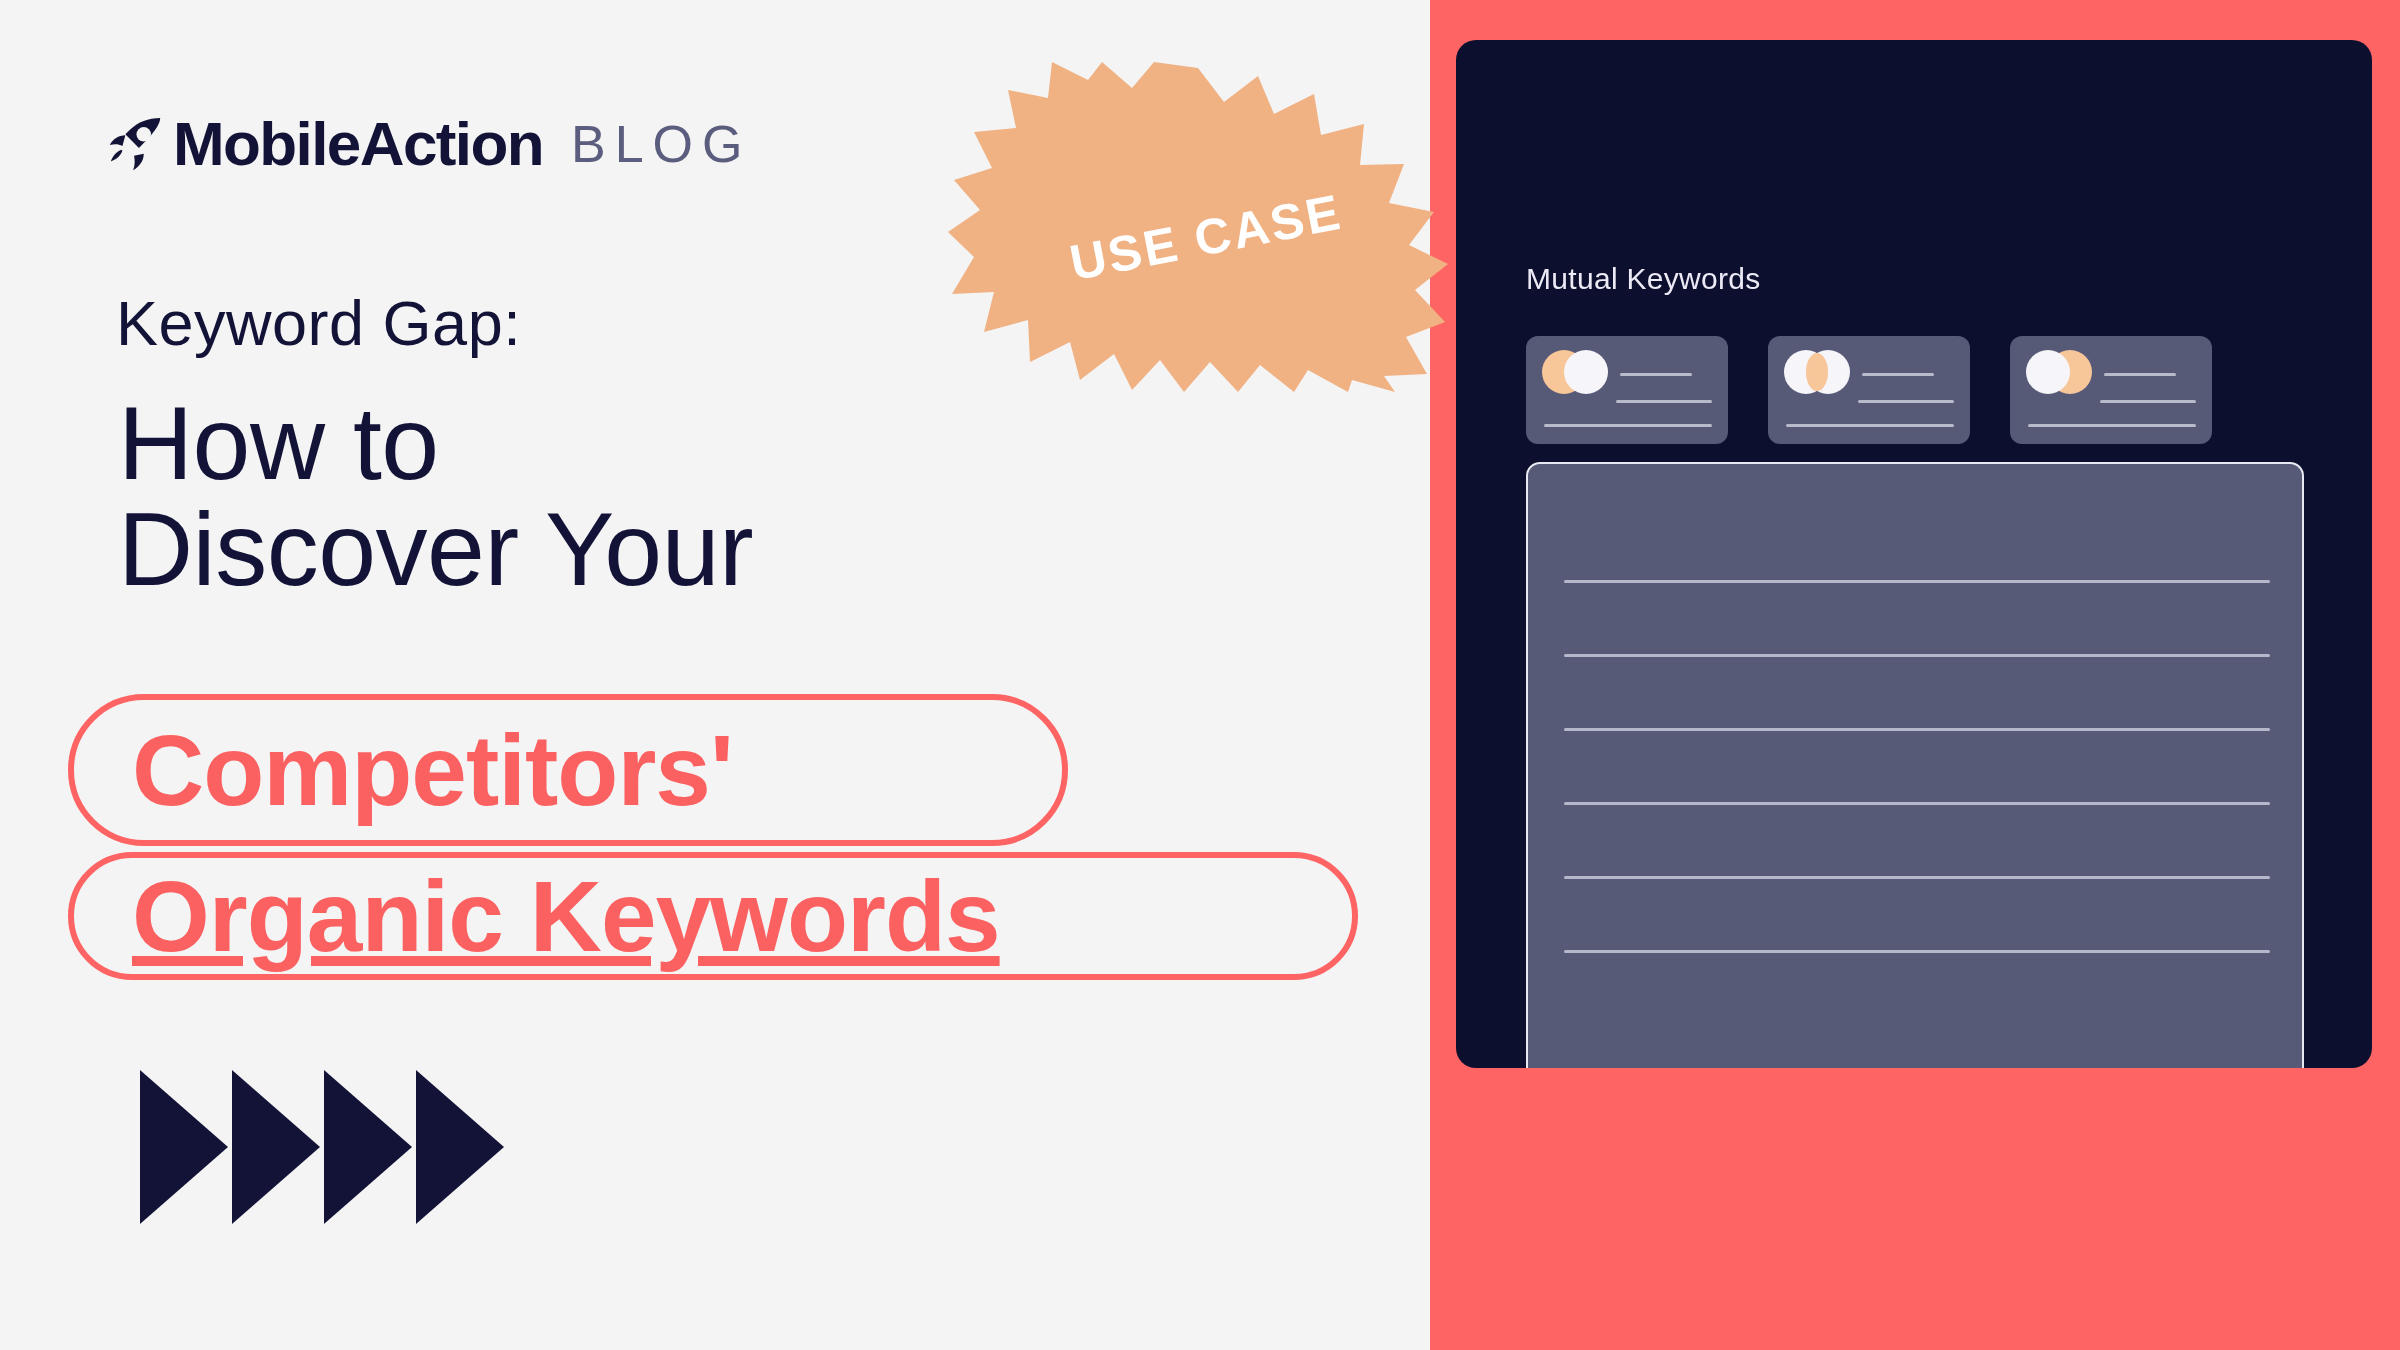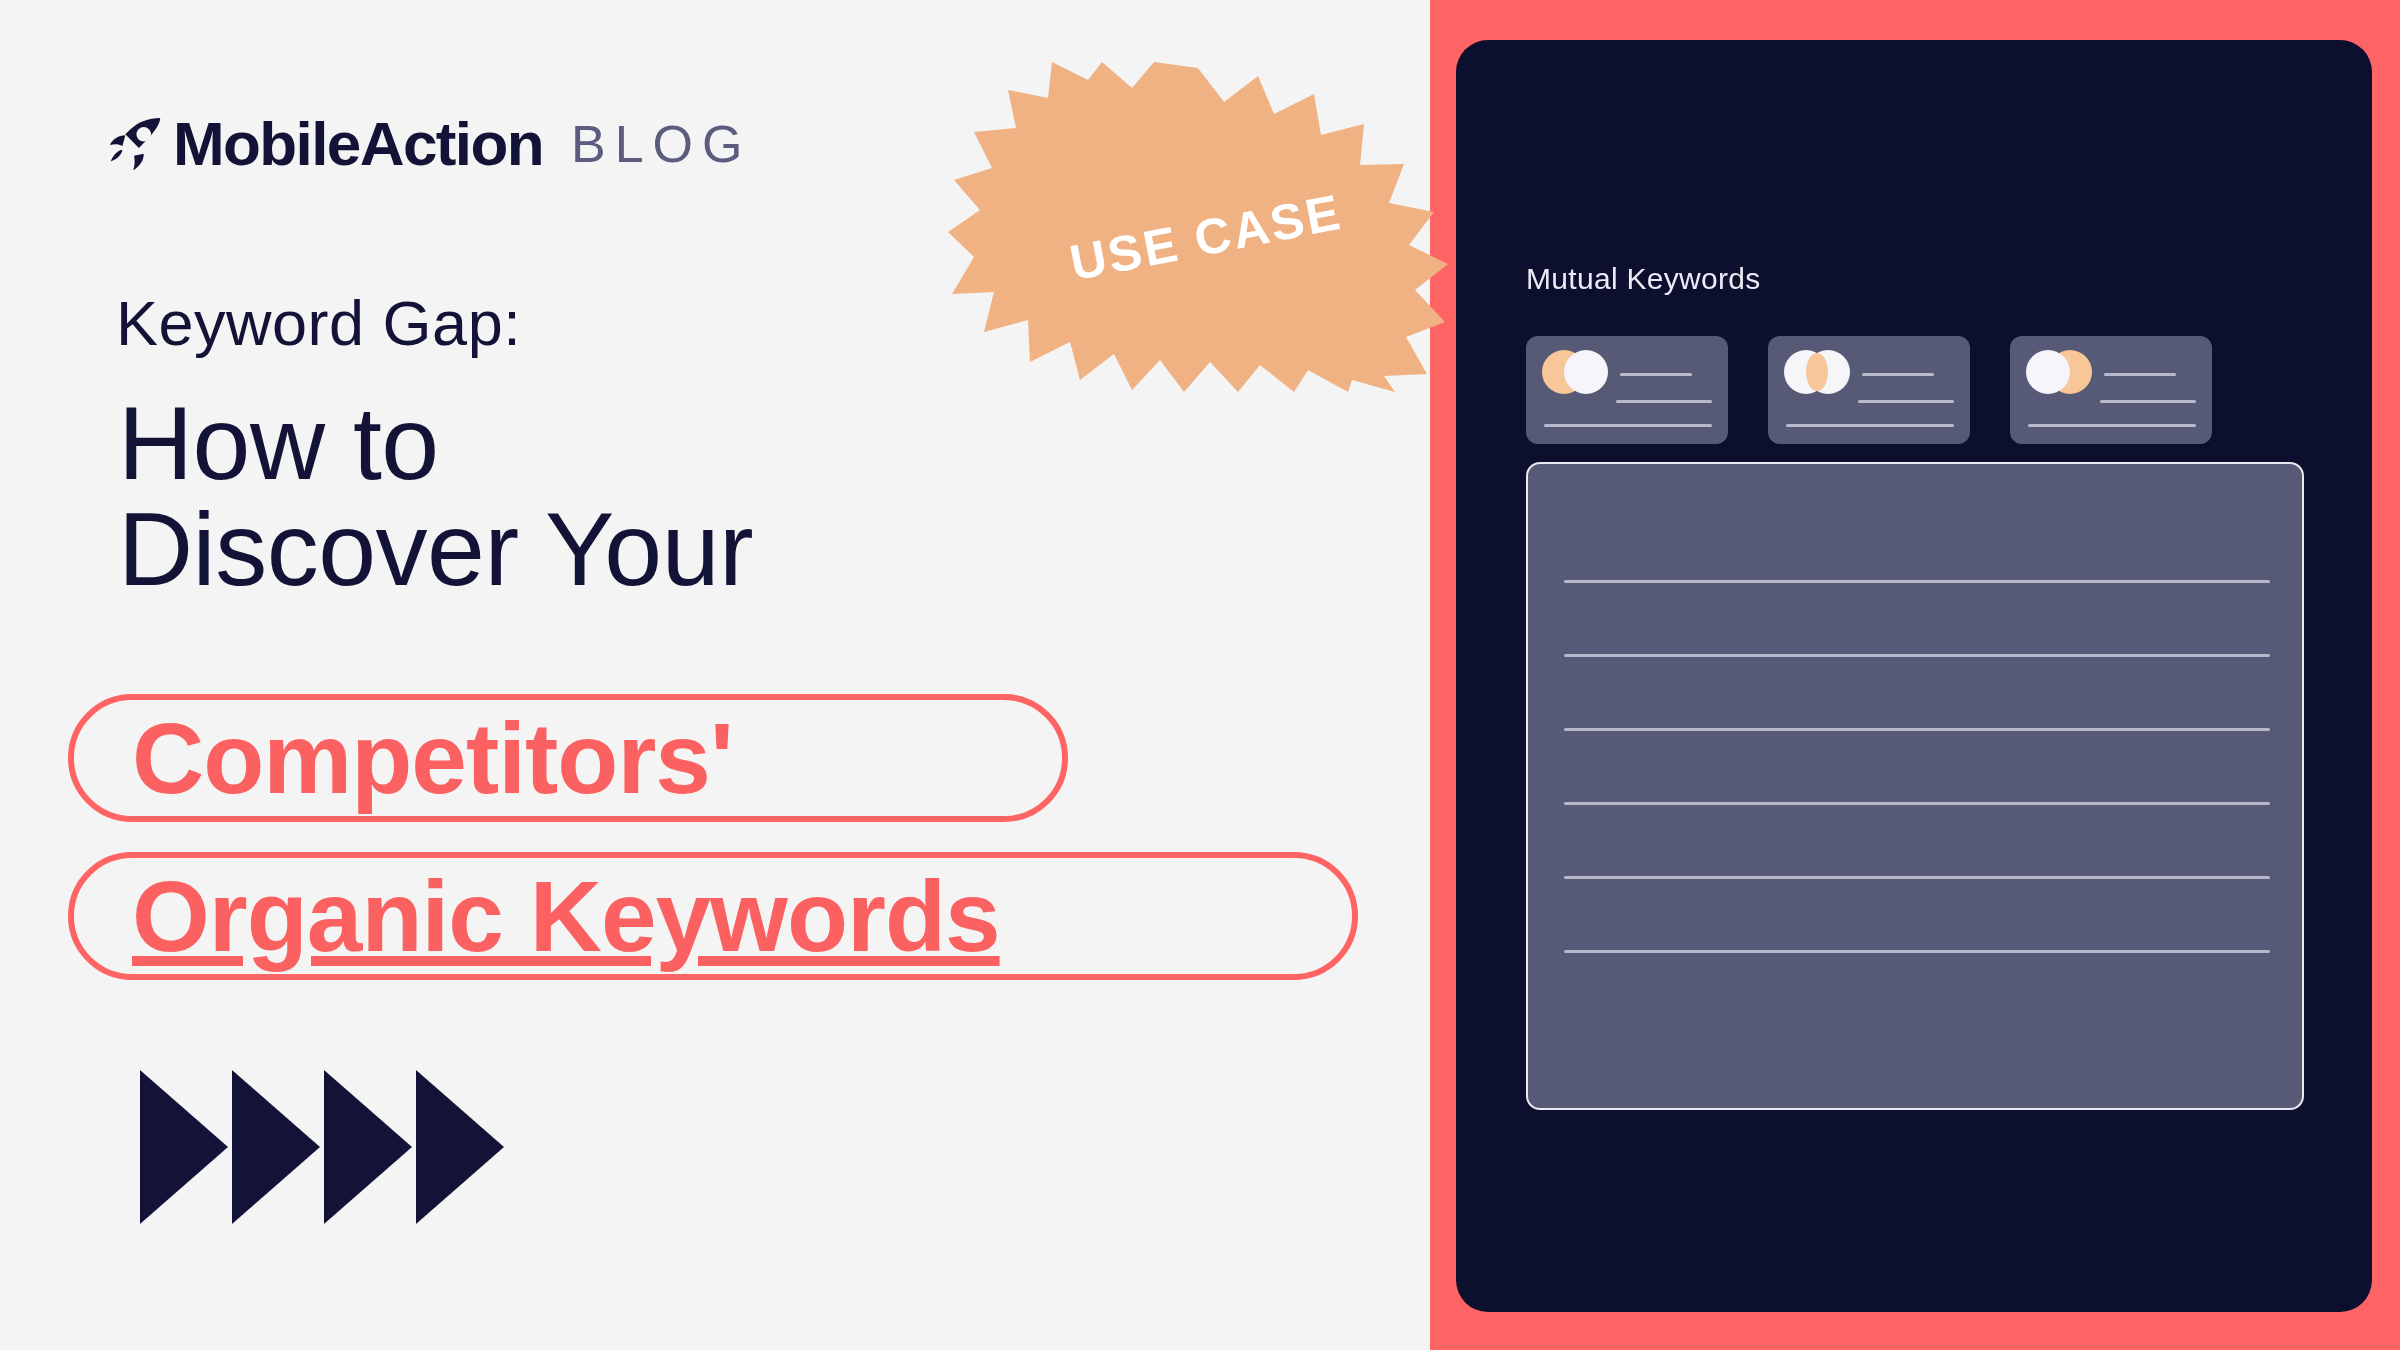--- a/index.html
+++ b/index.html
@@ -55,21 +55,21 @@
     border-radius:999px;
     display:flex; align-items:center;
     color:#fc6161;
     font-weight:700;
     line-height:1;
     white-space:nowrap;
     overflow:hidden;
   }
   #pill-competitors {
     left:68px; top:694px;
-    width:1000px; height:128px;
+    width:1000px; height:152px;
     padding-left:58px;
     font-size:100px;
     letter-spacing:-1px;
   }
   #pill-organic {
     left:68px; top:852px;
     width:1290px; height:128px;
     padding-left:58px;
     font-size:100px;
     letter-spacing:-1px;
@@ -113,23 +113,23 @@
 
   
   #right-panel {
     position:absolute; left:1430px; top:0;
     width:970px; height:1350px;
     background:#ff6464;
   }
   #device-frame {
     position:absolute;
     left:26px; top:40px;
-    width:916px; height:1272px;
+    width:916px; height:1028px;
     background:#0d0f2e;
-    border-radius:32px;
+    border-radius:20px;
     overflow:hidden;
   }
   #mutual-keywords-title {
     position:absolute; left:70px; top:222px;
     color:#eceaf5; font-size:30px; font-weight:400;
     letter-spacing:0.3px;
   }
 
   
   #mini-card-row {

